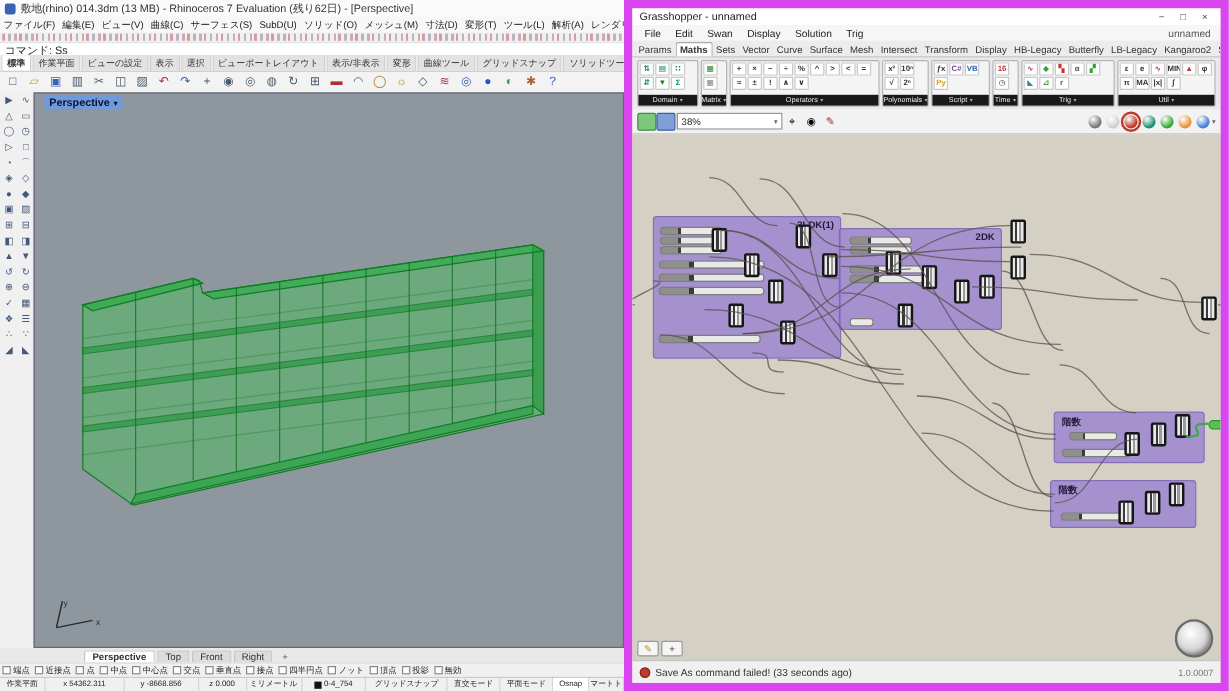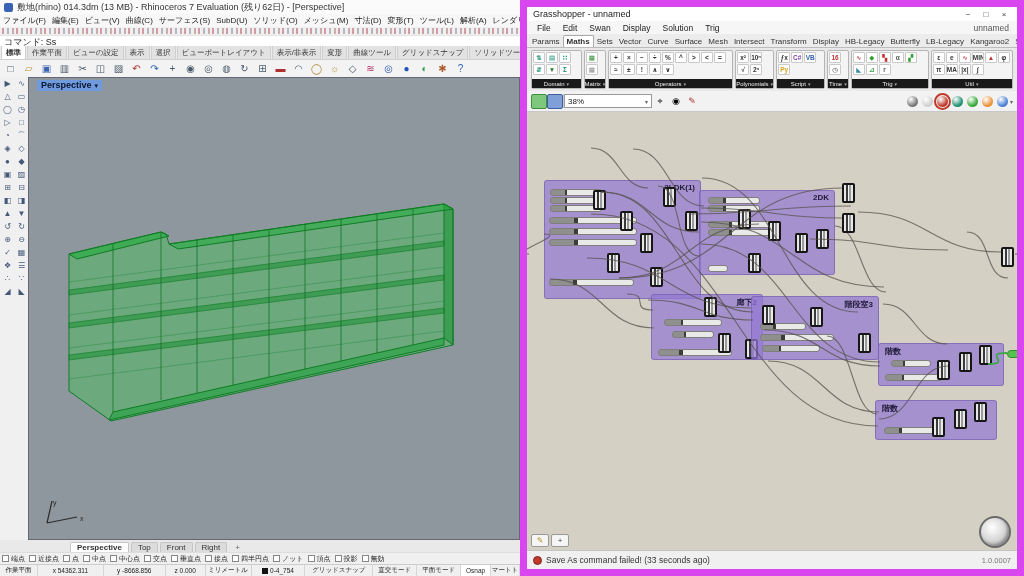--- a/index.html
+++ b/index.html
@@ -562,38 +562,20 @@
           <div class="gslider" style="left: 8px; top: 14px; width: 52px;"></div>
           <div class="gslider" style="left: 8px; top: 30px; width: 72px;"></div>
           <div class="gslider" style="left: 8px; top: 38px; width: 72px;"></div>
           <div class="gslider plain" style="left: 8px; top: 74px; width: 20px;"></div>
           <div class="gnode" style="left: 38px; top: 18px;"></div>
           <div class="gnode" style="left: 68px; top: 30px;"></div>
           <div class="gnode" style="left: 95px; top: 42px;"></div>
           <div class="gnode" style="left: 48px; top: 62px;"></div>
           <div class="gnode" style="left: 116px; top: 38px;"></div>
         </div>
-        <div class="ggroup" style="left: 124px; top: 182px; width: 112px; height: 66px;">
-          <span class="glabel">廊下2</span>
-          <div class="gslider" style="left: 12px; top: 24px; width: 58px;"></div>
-          <div class="gslider" style="left: 20px; top: 36px; width: 42px;"></div>
-          <div class="gslider" style="left: 6px; top: 54px; width: 74px;"></div>
-          <div class="gnode" style="left: 52px; top: 2px;"></div>
-          <div class="gnode" style="left: 66px; top: 38px;"></div>
-          <div class="gnode" style="left: 93px; top: 44px;"></div>
-        </div>
-        <div class="ggroup" style="left: 224px; top: 184px; width: 128px; height: 64px;">
-          <span class="glabel">階段室3</span>
-          <div class="gslider" style="left: 8px; top: 26px; width: 46px;"></div>
-          <div class="gslider" style="left: 8px; top: 37px; width: 74px;"></div>
-          <div class="gslider" style="left: 10px; top: 48px; width: 58px;"></div>
-          <div class="gnode" style="left: 10px; top: 8px;"></div>
-          <div class="gnode" style="left: 58px; top: 10px;"></div>
-          <div class="gnode" style="left: 106px; top: 36px;"></div>
-        </div>
         <div class="ggroup" style="left: 351px; top: 231px; width: 126px; height: 43px;">
           <span class="glabel left">階数</span>
           <div class="gslider" style="left: 12px; top: 16px; width: 40px;"></div>
           <div class="gslider" style="left: 6px; top: 30px; width: 58px;"></div>
           <div class="gnode" style="left: 58px; top: 16px;"></div>
           <div class="gnode" style="left: 80px; top: 8px;"></div>
           <div class="gnode" style="left: 100px; top: 1px;"></div>
         </div>
         <div class="ggroup" style="left: 348px; top: 288px; width: 122px; height: 40px;">
           <span class="glabel left">階数</span>

